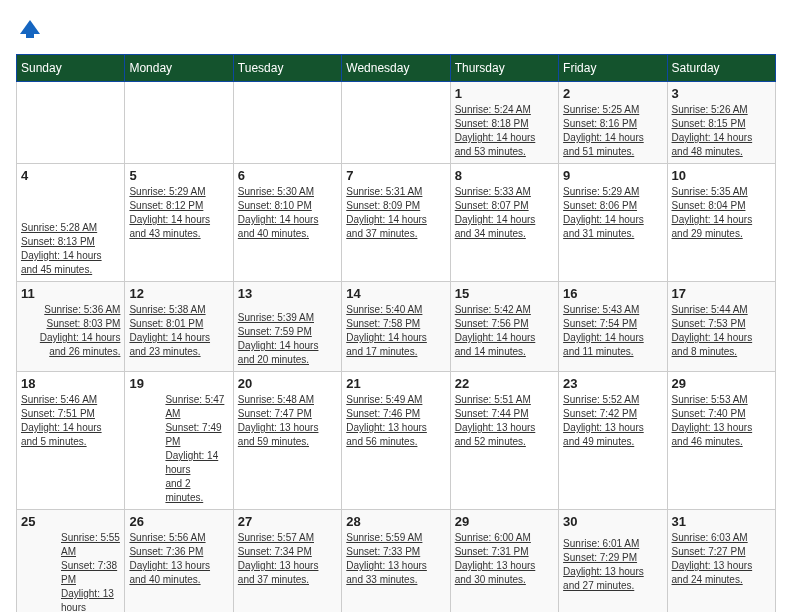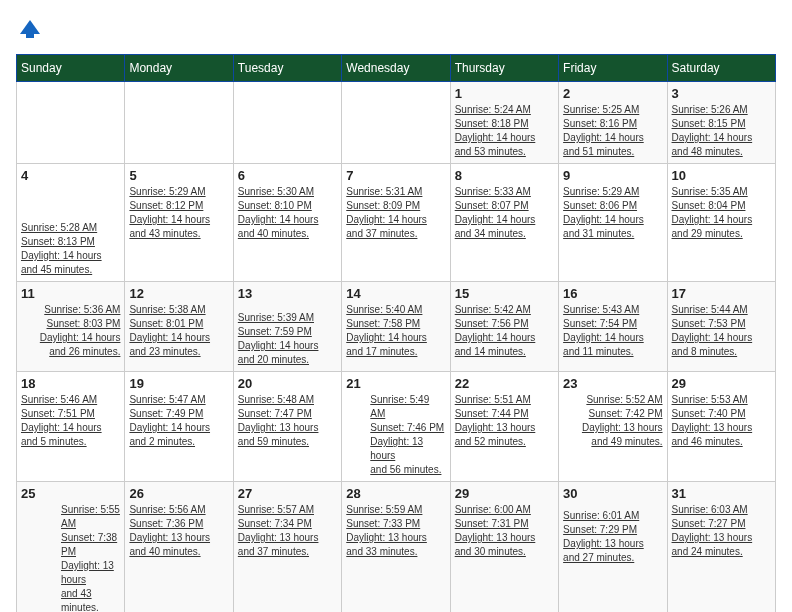--- a/index.html
+++ b/index.html
@@ -251,49 +251,49 @@
       <tr>
         <td>
           <span class="day-number">18</span>
           <div class="day-info" style="white-space: pre-line;">Sunrise: 5:46 AM
 Sunset: 7:51 PM
 Daylight: 14 hours
 and 5 minutes.</div>
         </td>
         <td>
           <span class="day-number">19</span>
-          <div class="day-info" style="white-space: pre-line;">Sunrise: 5:47 AM
+          <div class="day-info" style="white-space: pre-line; margin-left: 36px;">Sunrise: 5:47 AM
 Sunset: 7:49 PM
 Daylight: 14 hours
 and 2 minutes.</div>
         </td>
         <td>
           <span class="day-number">20</span>
           <div class="day-info" style="white-space: pre-line;">Sunrise: 5:48 AM
 Sunset: 7:47 PM
 Daylight: 13 hours
 and 59 minutes.</div>
         </td>
         <td>
           <span class="day-number">21</span>
-          <div class="day-info" style="white-space: pre-line; margin-left: 24px;">Sunrise: 5:49 AM
+          <div class="day-info" style="white-space: pre-line;">Sunrise: 5:49 AM
 Sunset: 7:46 PM
 Daylight: 13 hours
 and 56 minutes.</div>
         </td>
         <td>
           <span class="day-number">22</span>
           <div class="day-info" style="white-space: pre-line;">Sunrise: 5:51 AM
 Sunset: 7:44 PM
 Daylight: 13 hours
 and 52 minutes.</div>
         </td>
         <td>
           <span class="day-number">23</span>
-          <div class="day-info" style="white-space: pre-line; text-align: right;">Sunrise: 5:52 AM
+          <div class="day-info" style="white-space: pre-line;">Sunrise: 5:52 AM
 Sunset: 7:42 PM
 Daylight: 13 hours
 and 49 minutes.</div>
         </td>
         <td>
           <span class="day-number">29</span>
           <div class="day-info" style="white-space: pre-line;">Sunrise: 5:53 AM
 Sunset: 7:40 PM
 Daylight: 13 hours
 and 46 minutes.</div>

